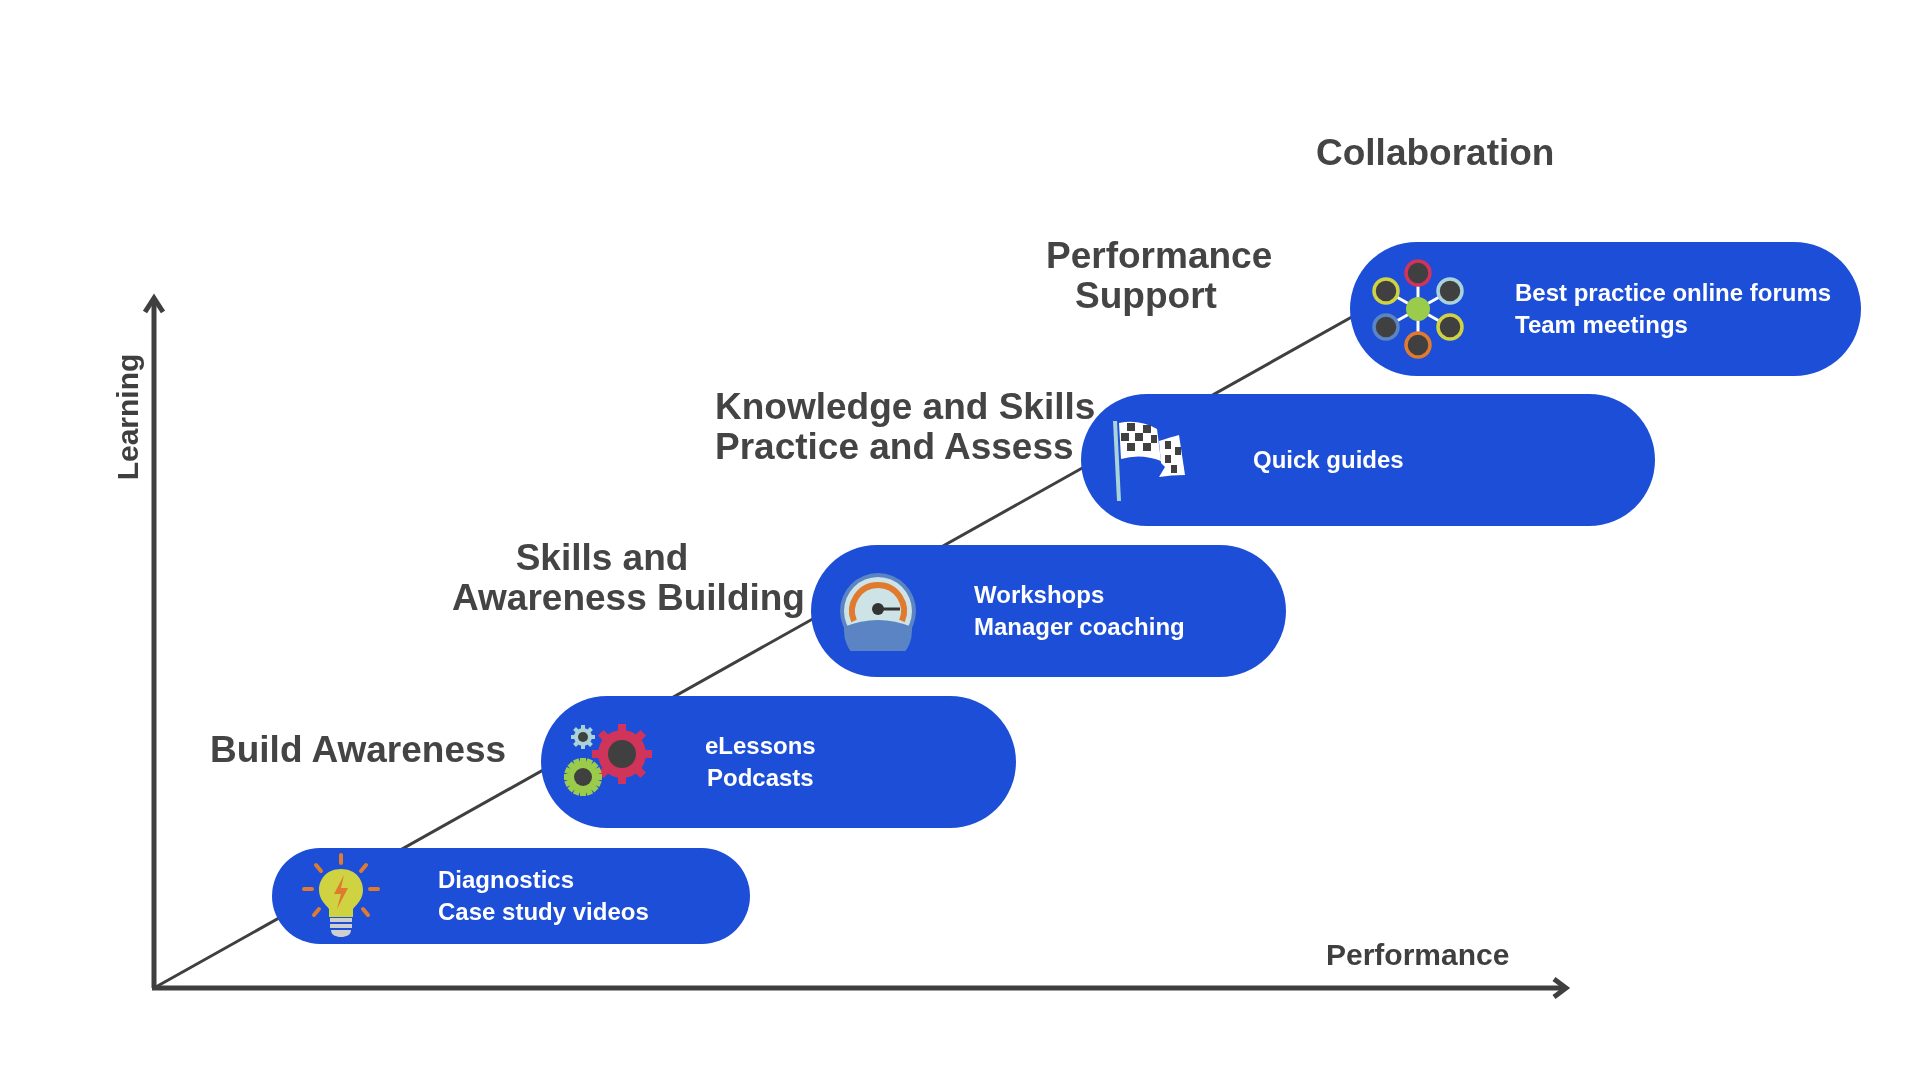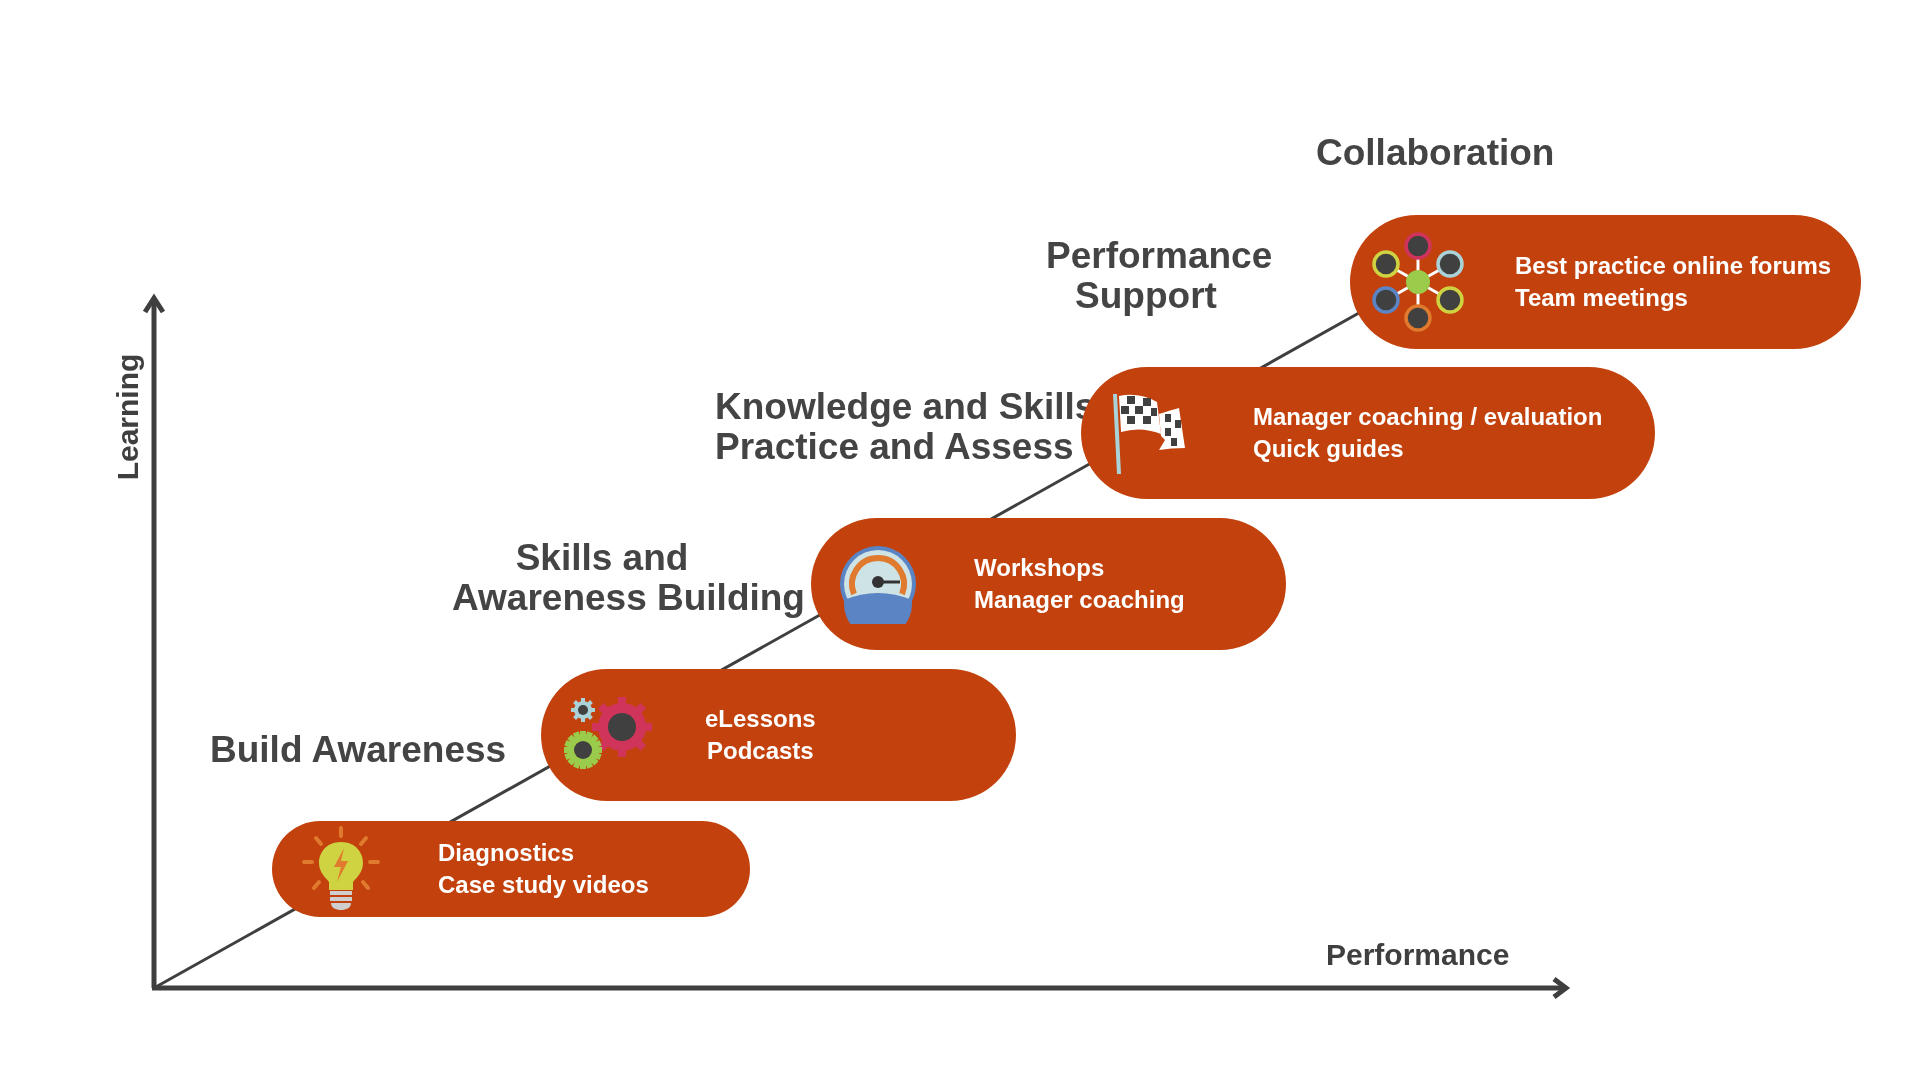--- a/index.html
+++ b/index.html
@@ -1,20 +1,20 @@
 <!DOCTYPE html>
 <html><head>
 <meta charset="utf-8">
 <style>
   html,body{margin:0;padding:0;background:#ffffff;}
   body{width:1920px;height:1080px;position:relative;overflow:hidden;font-family:"Liberation Sans","DejaVu Sans",sans-serif;color:#3f3f3f;}
   svg.axes{position:absolute;left:0;top:0;}
   .stage-title{position:absolute;font-weight:bold;font-size:37px;line-height:40px;color:#444;text-align:center;white-space:nowrap;}
   .axis-label{position:absolute;font-weight:bold;font-size:30px;color:#3f3f3f;white-space:nowrap;}
-  .pill{position:absolute;background:#c2410c;border-radius:70px;box-sizing:border-box;}
+  .pill{position:absolute;background:#1d4ed8;border-radius:70px;box-sizing:border-box;margin-top:27px;}
   .pill .icon{position:absolute;top:50%;transform:translateY(-50%);}
   .pill .lines{position:absolute;top:50%;transform:translateY(-50%);color:#fff;font-weight:bold;font-size:24px;line-height:32px;}
   .pill .lines div{white-space:nowrap;}
 </style>
 </head>
 <body>
 
 <svg class="axes" width="1920" height="1080">
   <line x1="154" y1="988" x2="1400" y2="290" stroke="#3f3f3f" stroke-width="3"></line>
   <line x1="154" y1="988" x2="154" y2="302" stroke="#3f3f3f" stroke-width="5"></line>
@@ -141,21 +141,20 @@
     </g>
     <path d="M50 24 Q62 20 70 18 L76 58 Q62 58 50 60 L56 50 L52 46 Z" fill="#ffffff"></path>
     <g fill="#404040">
       <rect x="56" y="24" width="6" height="8"></rect>
         <rect x="66" y="30" width="6" height="8"></rect>
       <rect x="56" y="38" width="6" height="8"></rect>
         <rect x="62" y="48" width="6" height="8"></rect>
     </g>
   </svg>
   <div class="lines" style="left:172px;">
-    <div>Manager coaching / evaluation</div>
     <div>Quick guides</div>
   </div>
 </div>
 
 <div class="pill" style="left:1350px;top:215px;width:511px;height:134px;">
   <svg class="icon" width="96" height="100" viewBox="0 0 96 100" style="left:20px;">
     <g stroke="#ffffff" stroke-width="3">
       <line x1="48" y1="50" x2="48" y2="14"></line>
         <line x1="48" y1="50" x2="48" y2="86"></line>
       <line x1="48" y1="50" x2="16" y2="32"></line>

